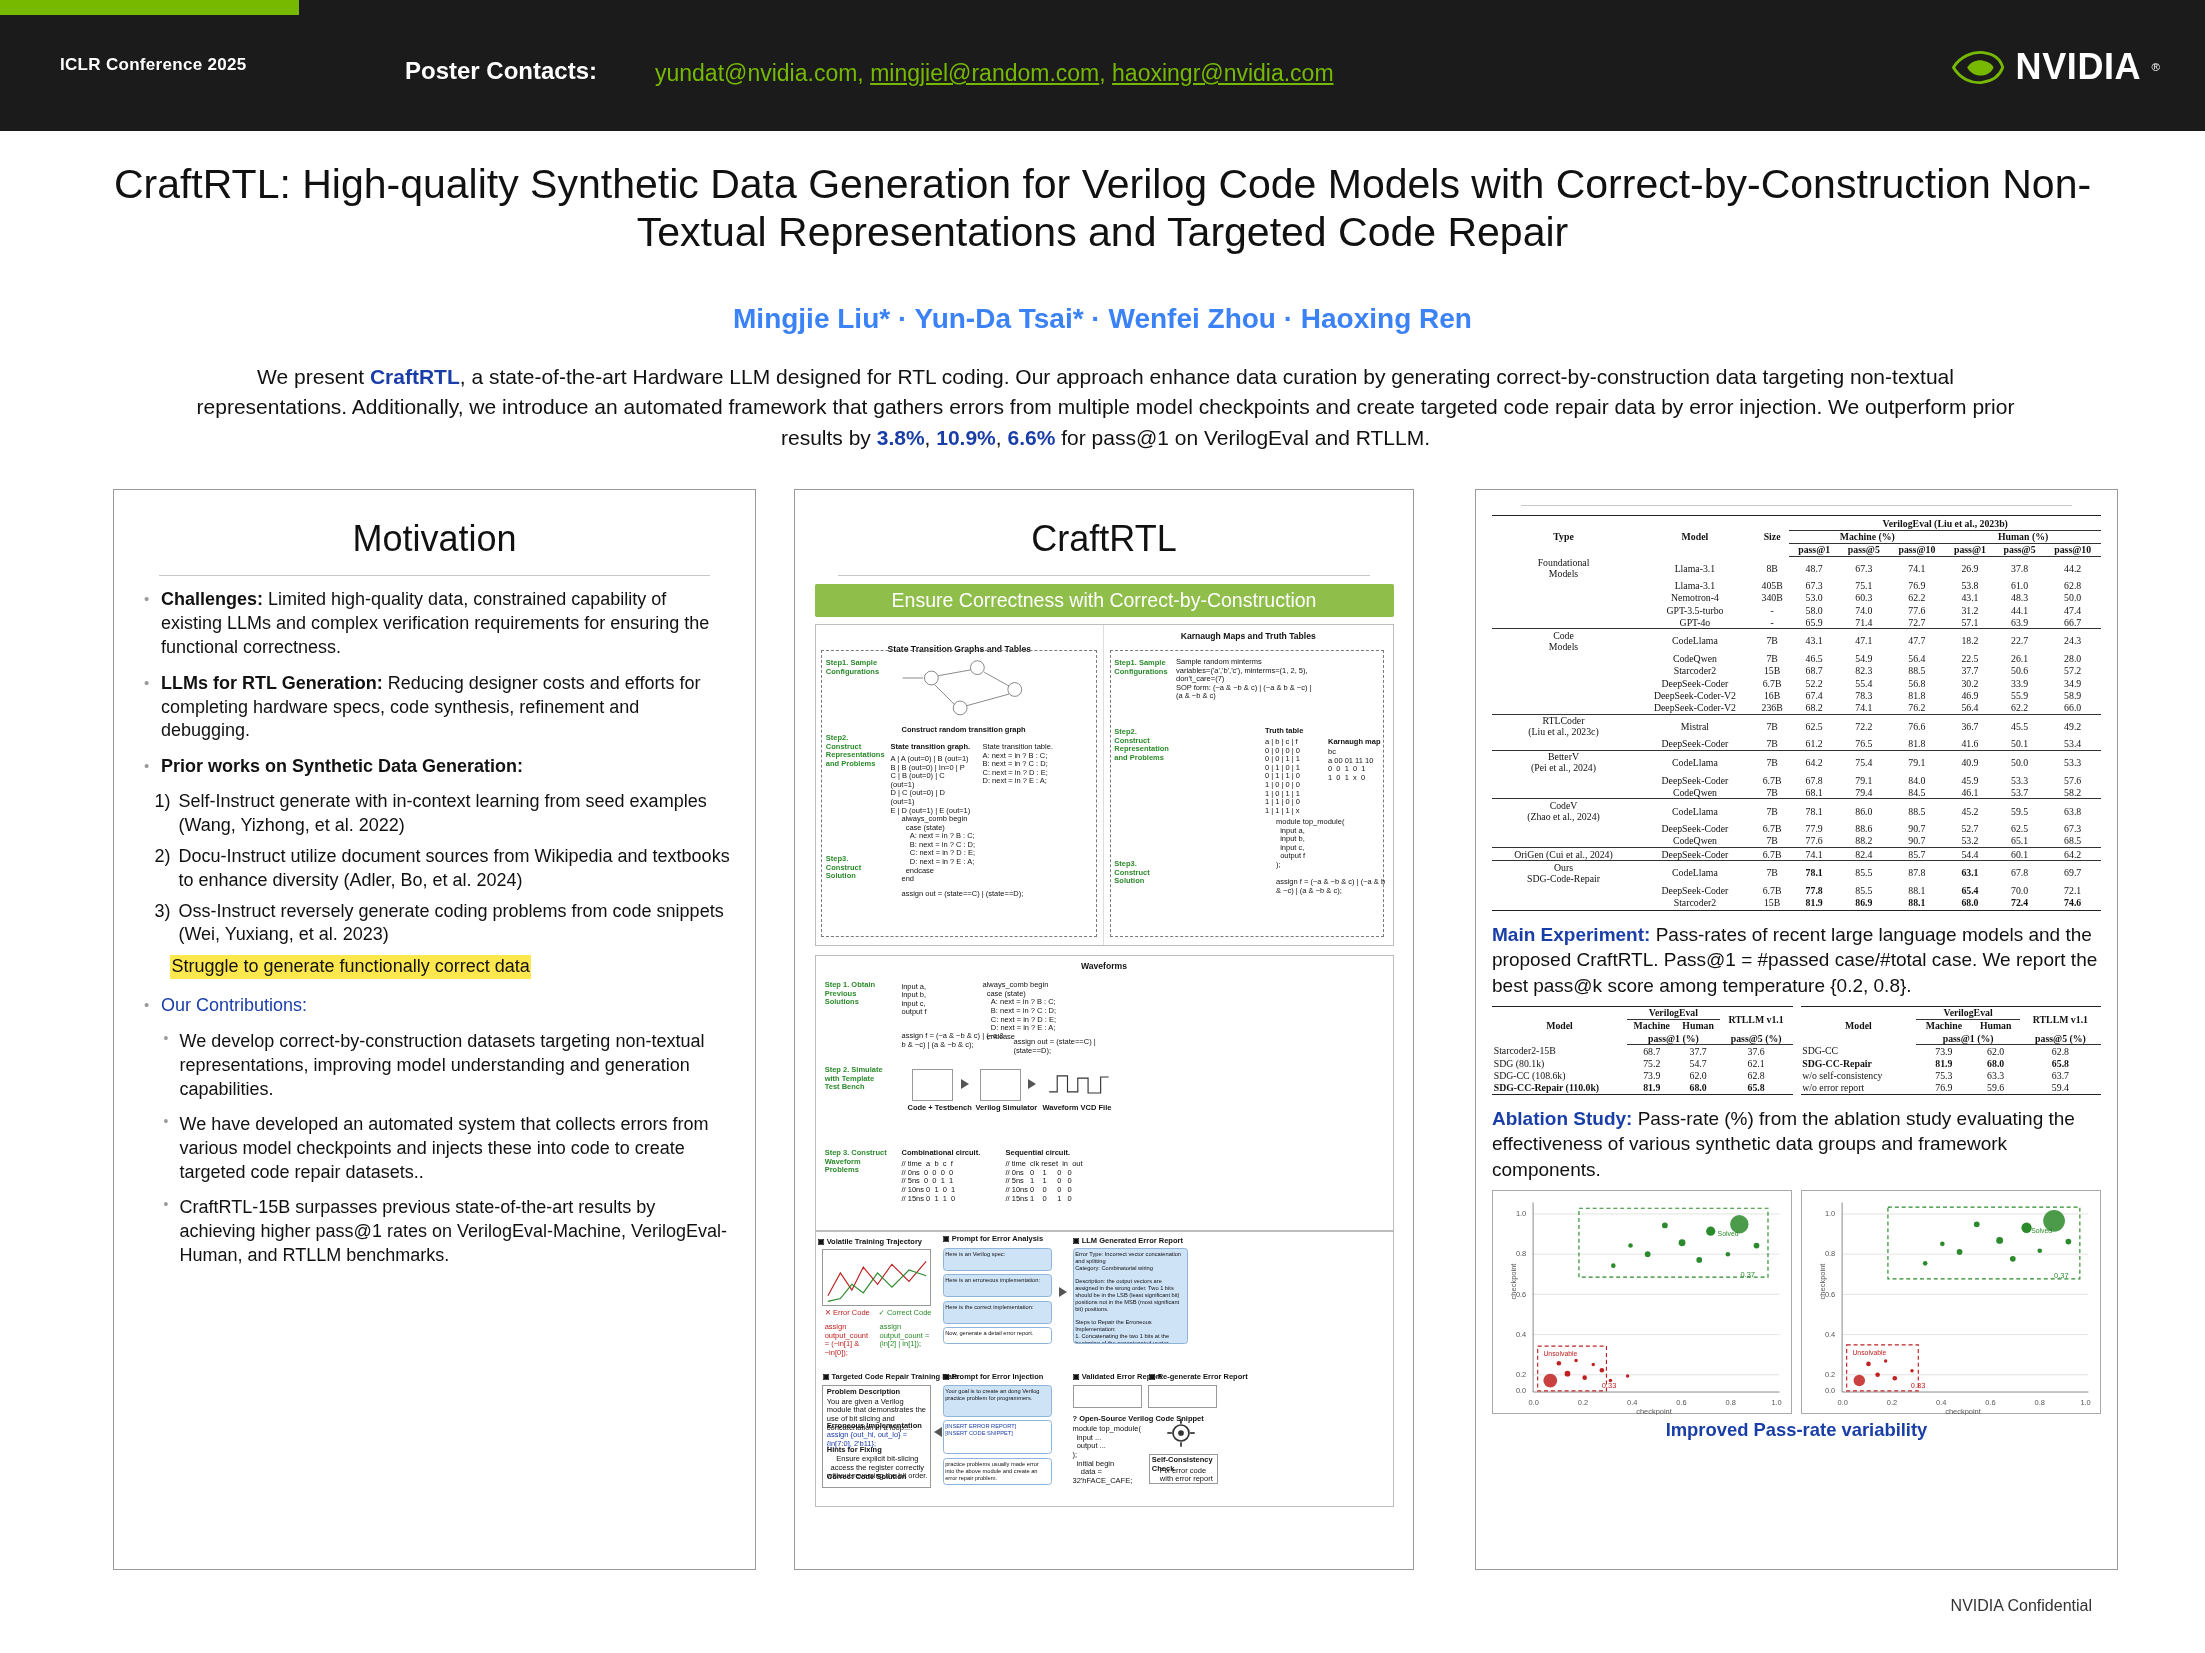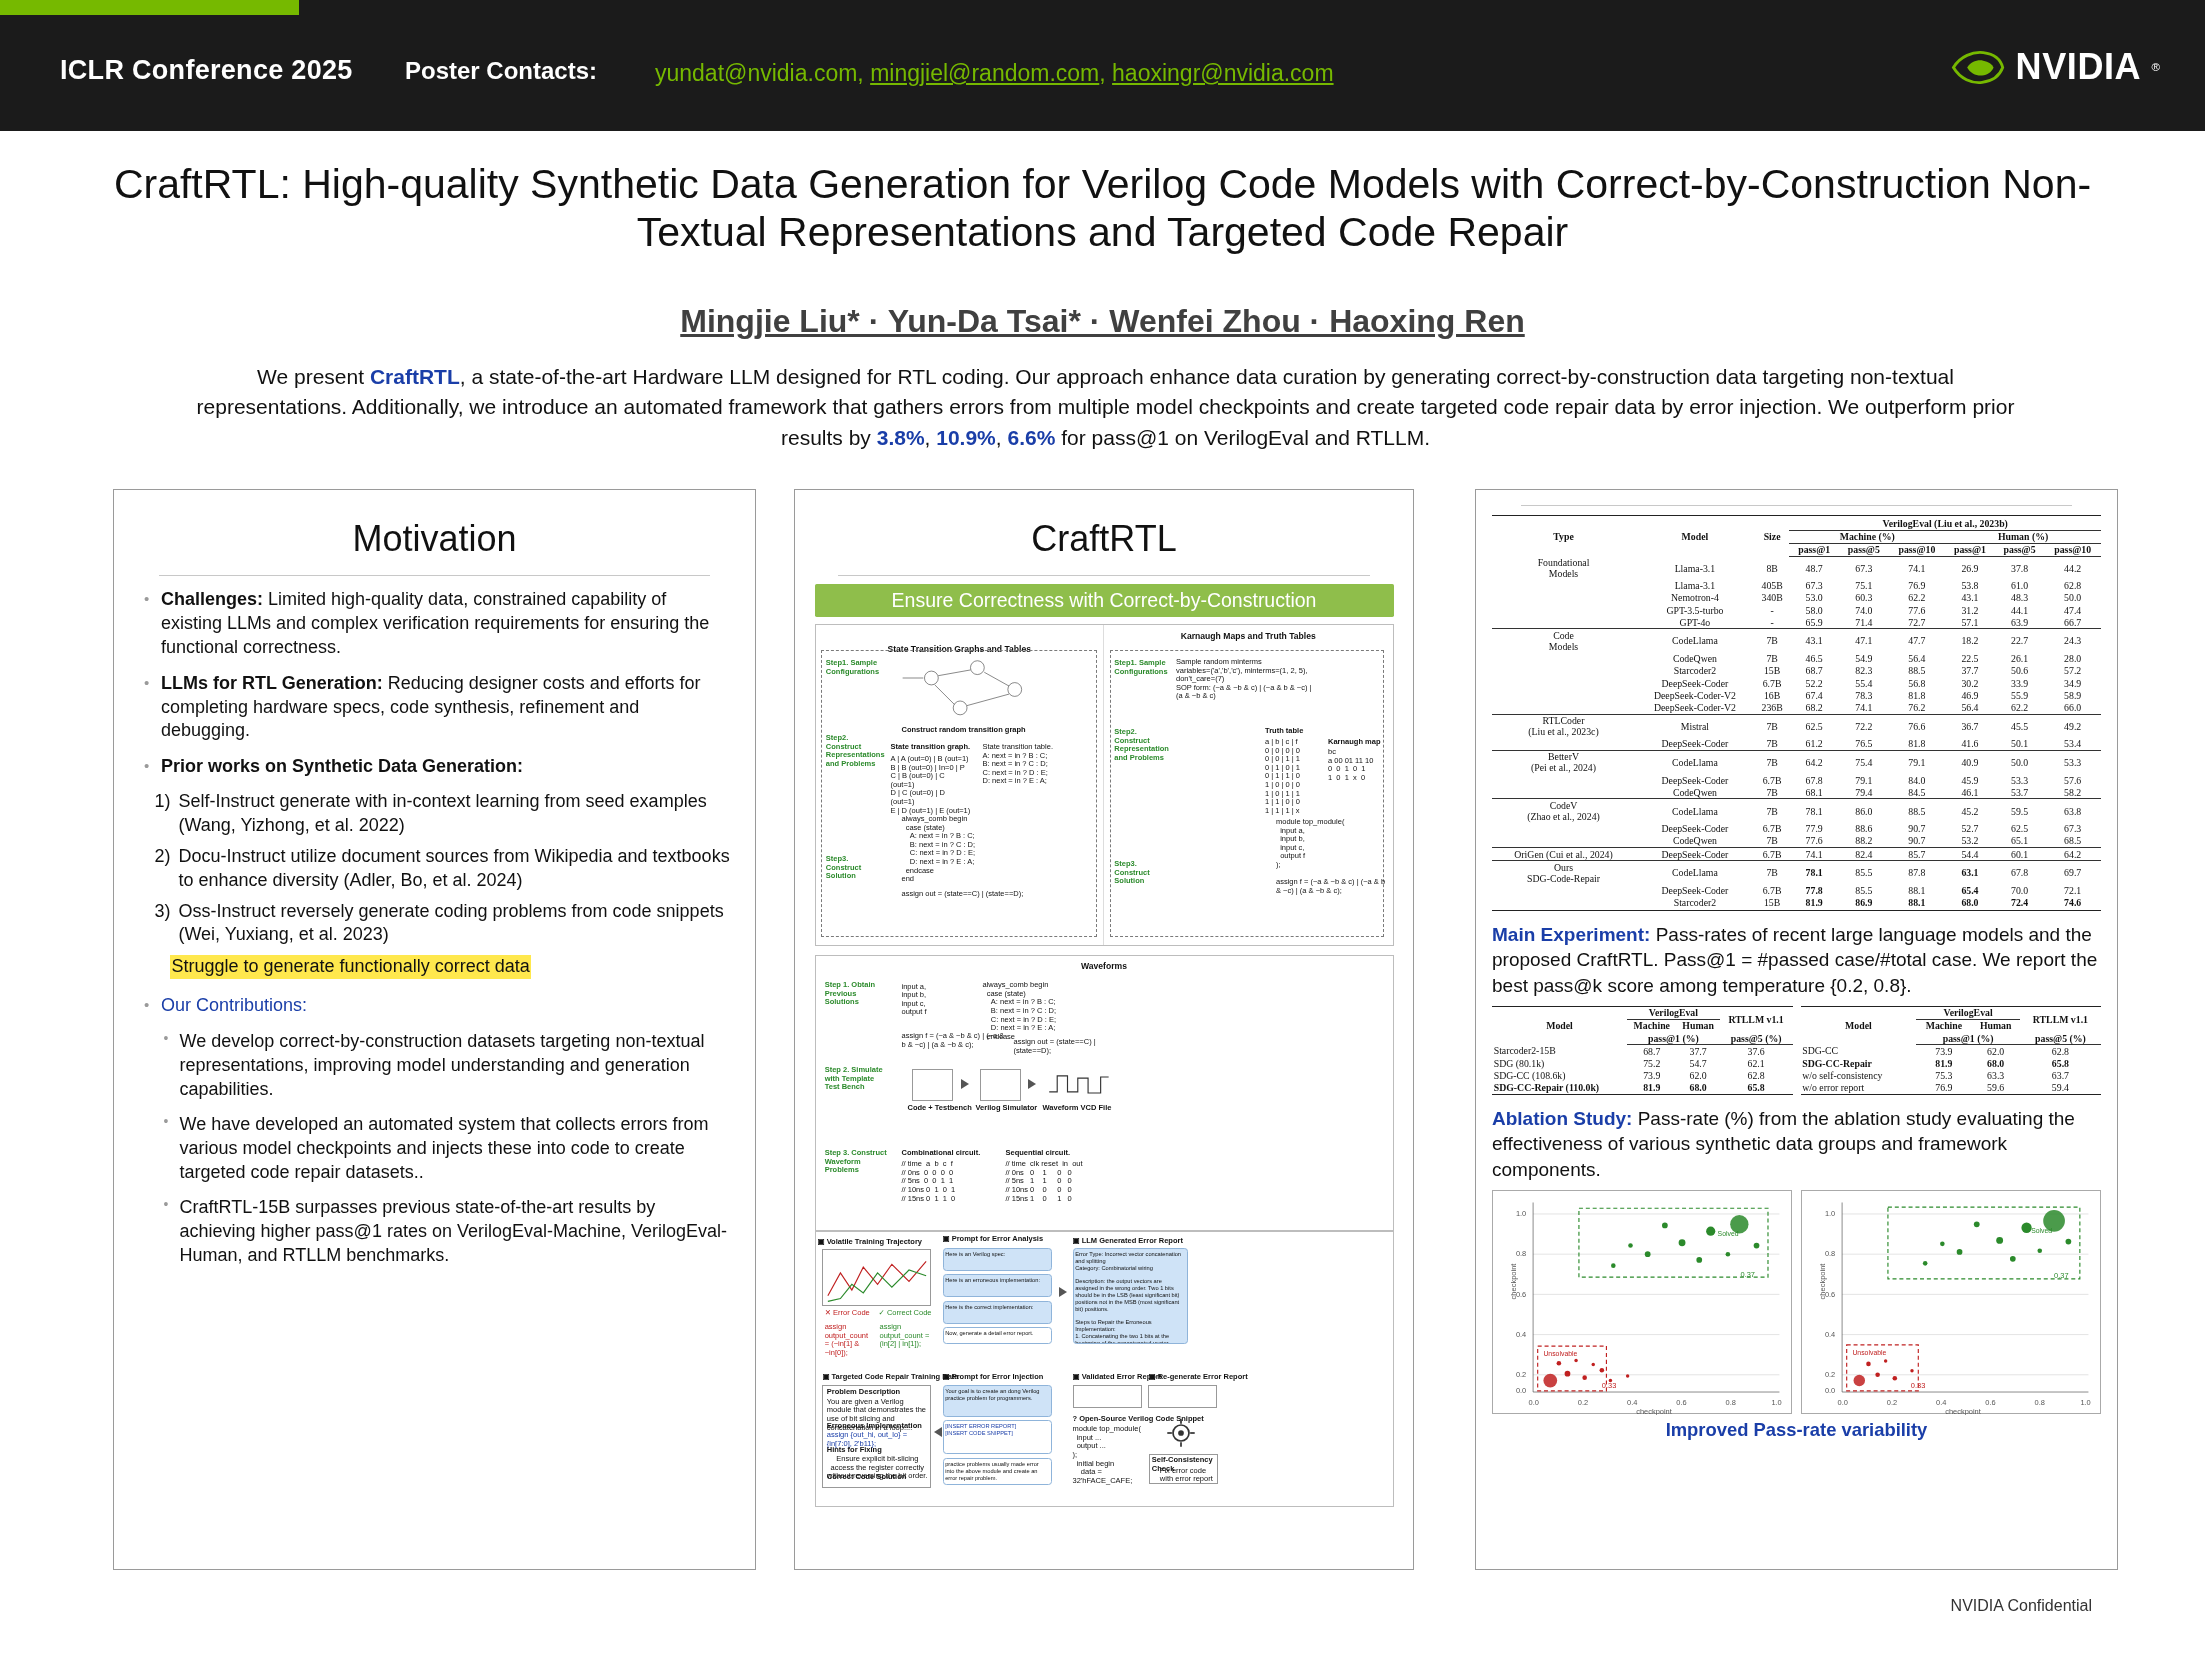--- a/index.html
+++ b/index.html
@@ -27,21 +27,21 @@
   .greenstripe {
     position: absolute;
     left: 0; top: 0;
     width: 299px;
     height: 15px;
     background: #76b900;
   }
   .conf-name {
     position: absolute;
     left: 60px; top: 55px;
-    font-size: 27px;
+    font-size: 17px;
     font-weight: bold;
     color: #ffffff;
     letter-spacing: 0.3px;
   }
   .contacts-label {
     position: absolute;
     left: 405px; top: 57px;
     font-size: 24px;
     font-weight: bold;
     color: #ffffff;
@@ -90,24 +90,23 @@
     text-align: center;
     font-size: 41px;
     line-height: 1.16;
     color: #111;
   }
   .authors {
     position: absolute;
     left: 103px; top: 303px;
     width: 1999px;
     text-align: center;
-    font-size: 32px;
+    font-size: 28px;
     font-weight: bold;
-    color: #404040;
-    text-decoration: underline;
+    color: #3b82f6;
   }
   .abstract {
     position: absolute;
     left: 184px; top: 362px;
     width: 1843px;
     text-align: center;
     font-size: 21px;
     line-height: 1.45;
     color: #111;
   }

